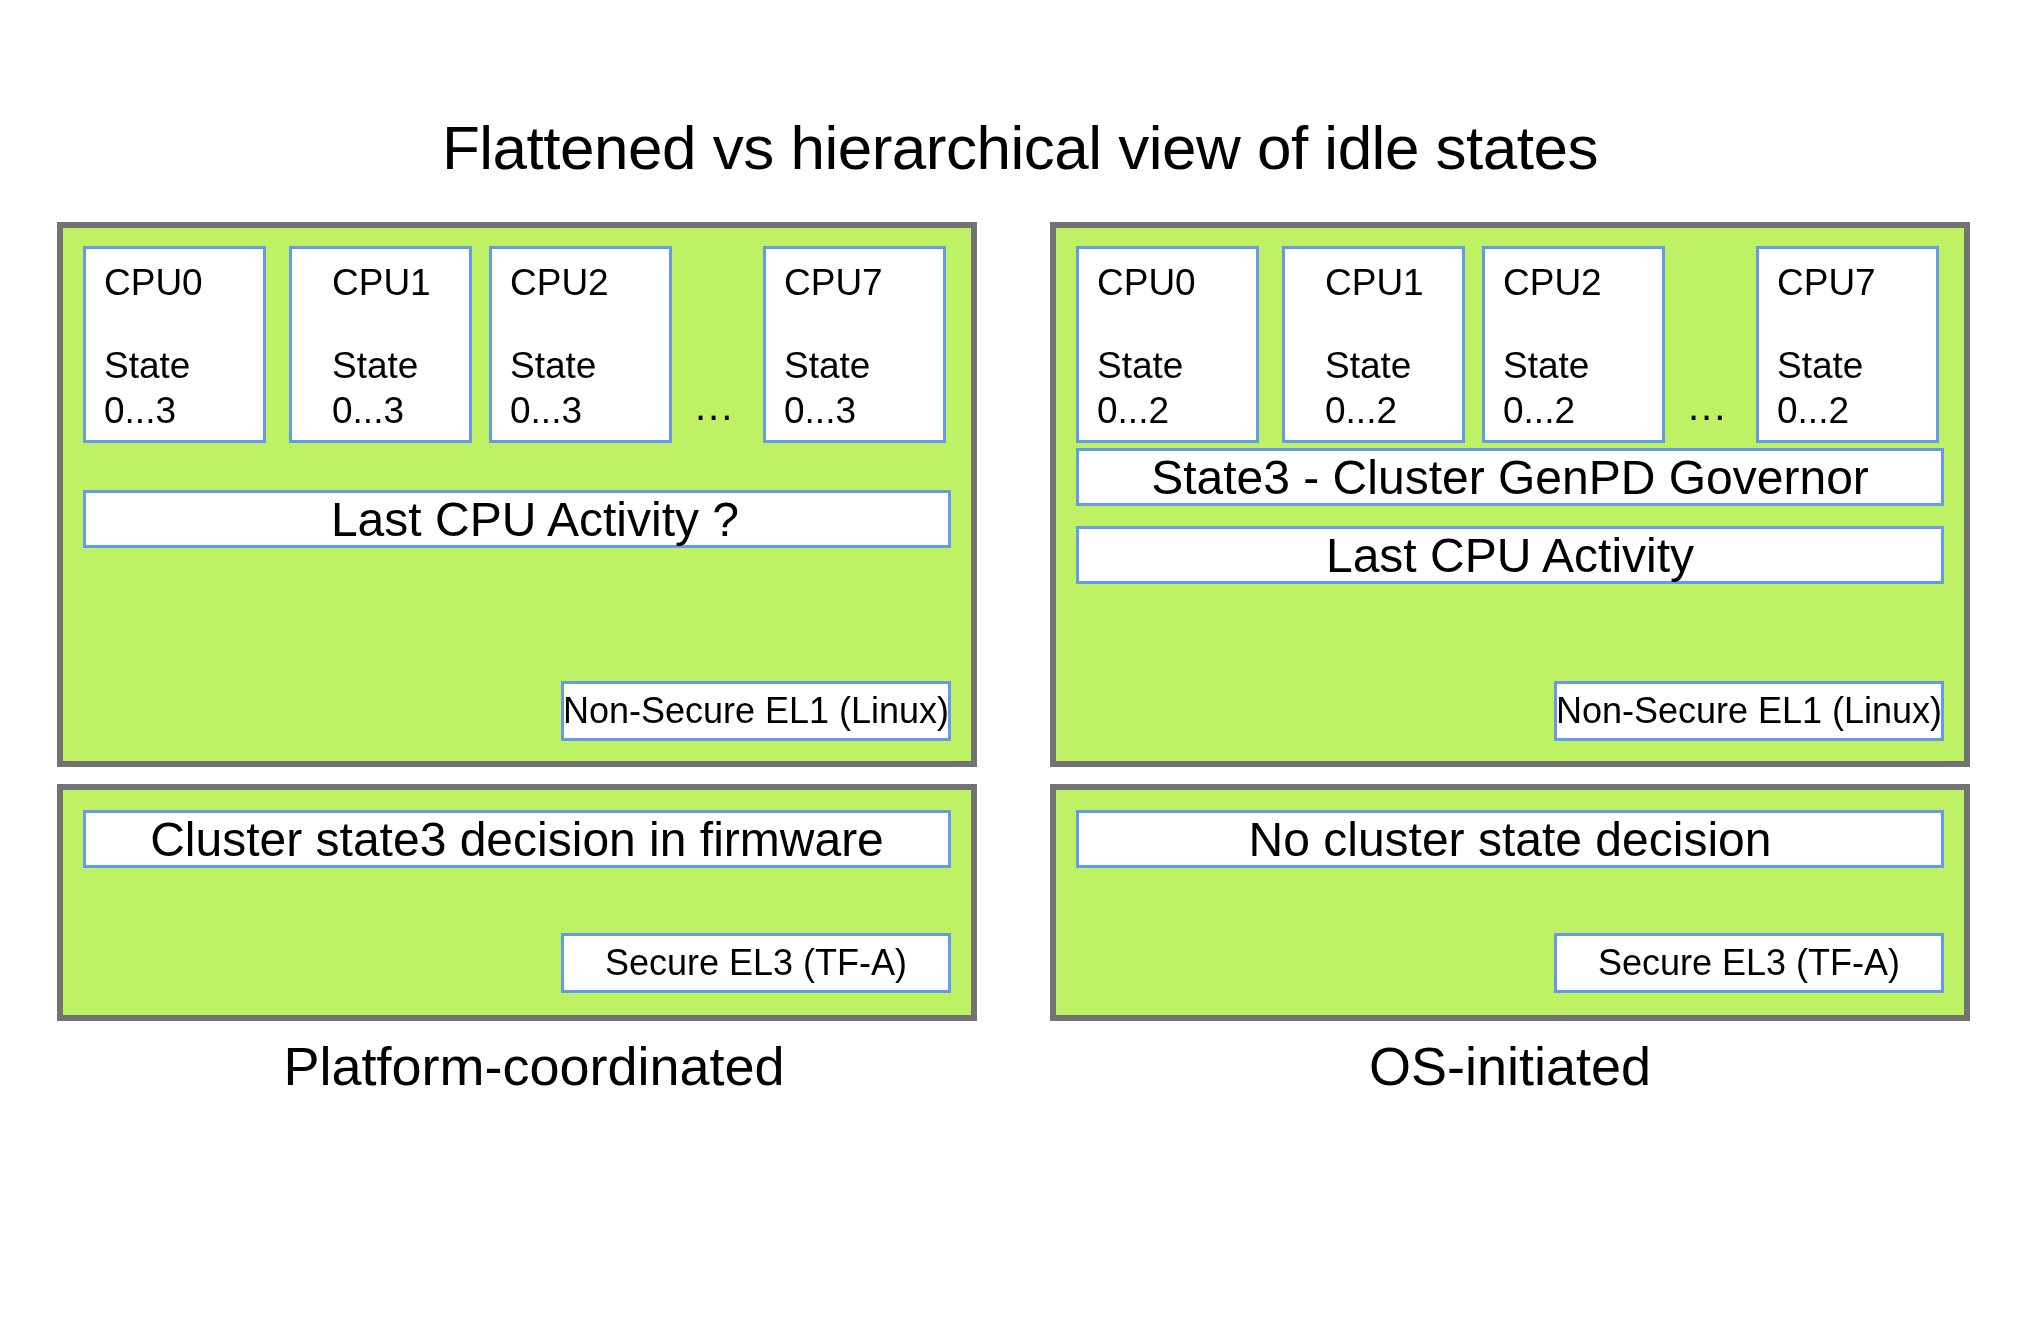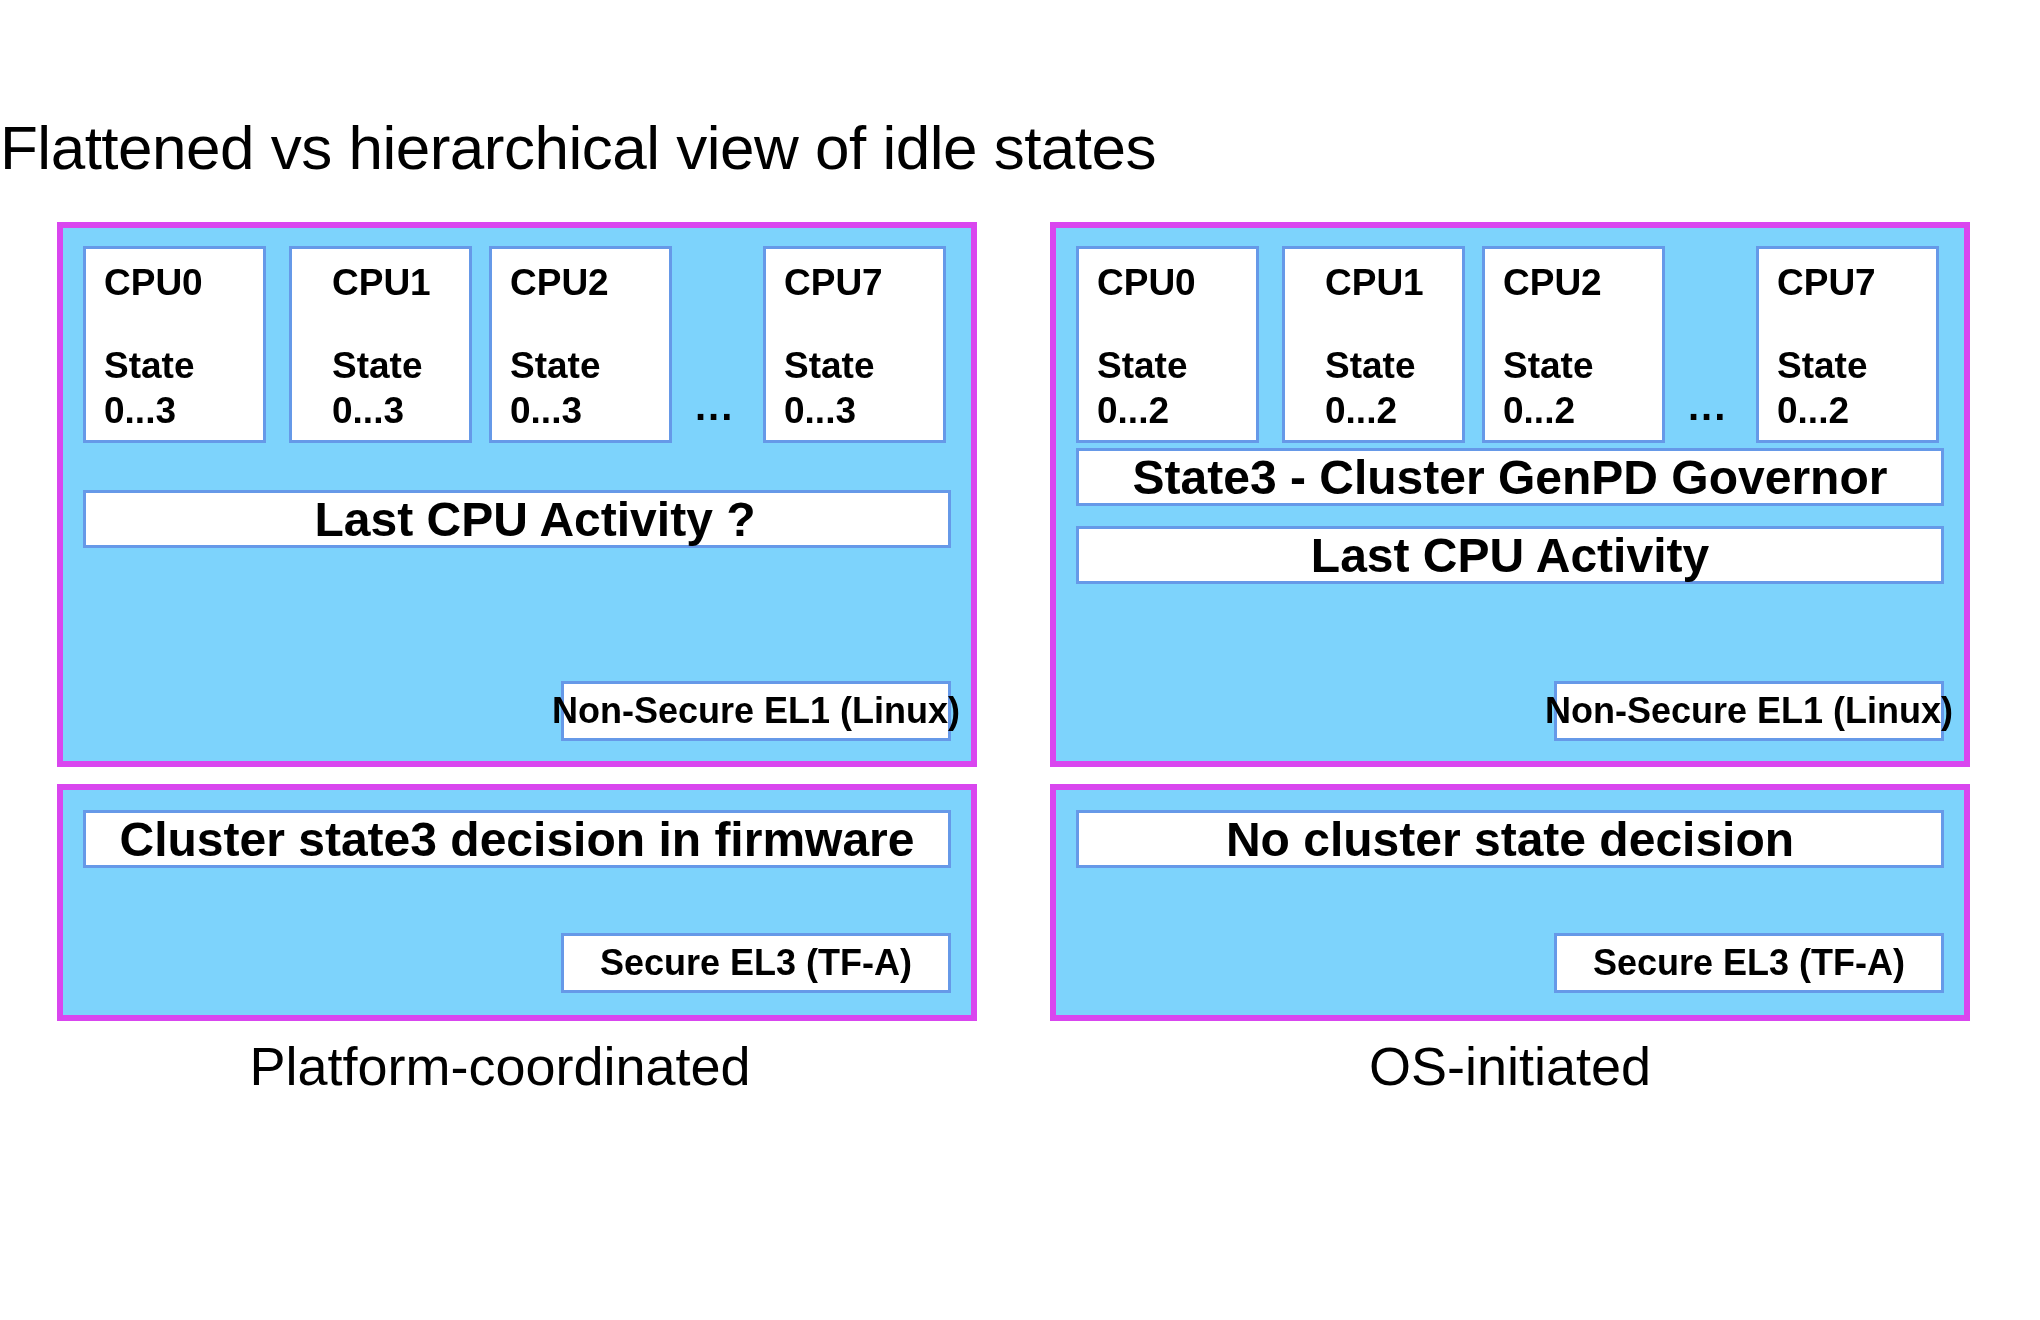--- a/index.html
+++ b/index.html
@@ -20,43 +20,43 @@
     position: relative;
     width: 2040px;
     height: 1320px;
   }
 
   .title {
     position: absolute;
     left: 0;
     top: 112px;
     width: 2040px;
+    text-align: center;
     font-size: 62px;
     font-weight: 400;
     letter-spacing: -0.5px;
     color: #000000;
     white-space: nowrap;
   }
 
   
   .column {
     position: absolute;
     top: 222px;
     width: 920px;
   }
   .column.left  { left: 57px; }
   .column.right { left: 1050px; }
 
   
   .panel {
     box-sizing: border-box;
-    border: 6px solid #d946ef;
-    background: #7dd3fc;
+    border: 6px solid #737373;
+    background: #bef264;
     position: relative;
-    font-weight: bold;
   }
   .panel.os-panel  { height: 545px; }
   .panel.fw-panel  { height: 237px; margin-top: 17px; }
 
   
   .cpu-row {
     position: absolute;
     left: 20px;
     top: 18px;
     right: 20px;
@@ -153,21 +153,21 @@
 
   
   .caption {
     position: absolute;
     top: 1035px;
     width: 920px;
     text-align: center;
     font-size: 54px;
     white-space: nowrap;
   }
-  .caption.left  { left: 40px; }
+  .caption.left  { left: 74px; }
   .caption.right { left: 1050px; }
 </style>
 </head>
 <body>
 
 <div class="slide">
 
   <div class="title">Flattened vs hierarchical view of idle states</div>
 
   <div class="column left">

